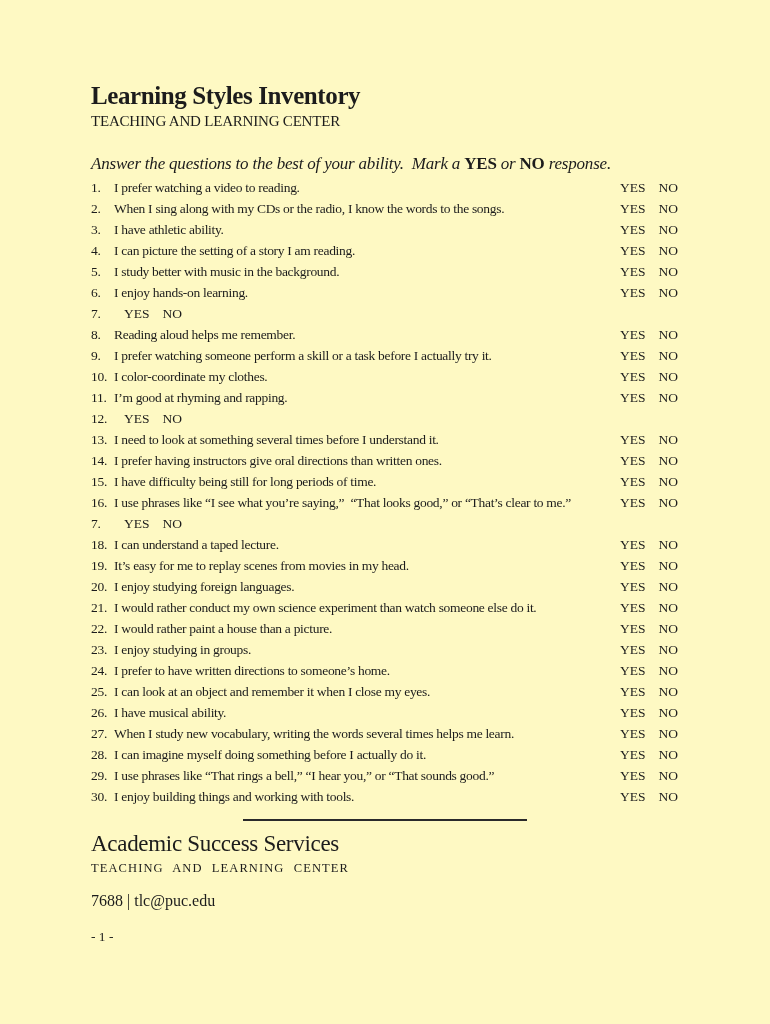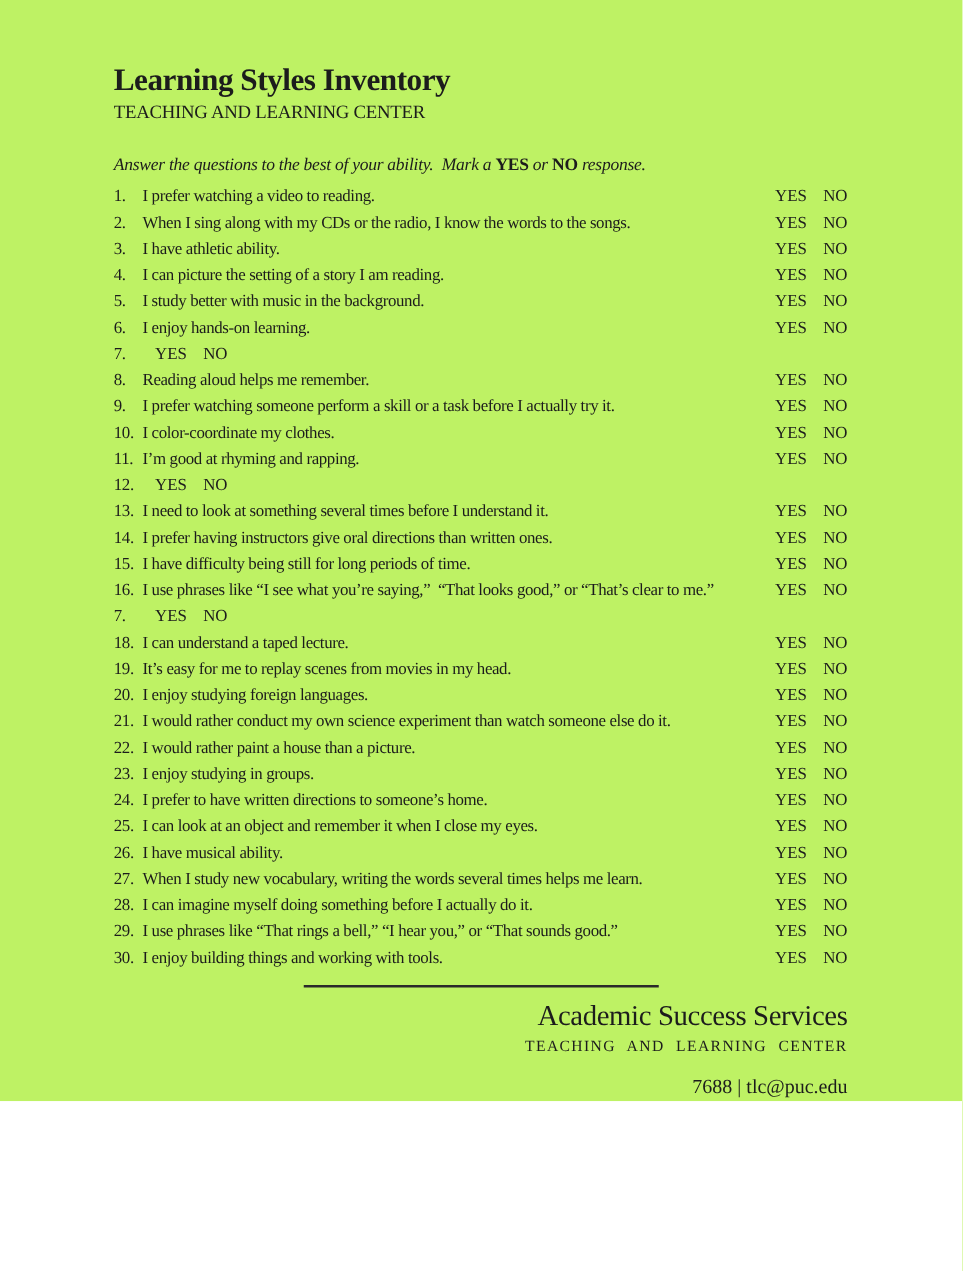--- a/index.html
+++ b/index.html
@@ -1,42 +1,42 @@
 <!DOCTYPE html>
 <html><head>
 <meta charset="utf-8">
 <style>
   html, body { margin: 0; padding: 0; background: #ffffff; }
   .page {
     position: relative;
     width: 770px;
-    height: 881px;
-    background: #bef264;
+    height: 1024px;
+    background: #fef9c3;
     color: #1c1c1c;
     font-family: "Liberation Serif", "DejaVu Serif", serif;
     overflow: hidden;
     box-sizing: border-box;
-    padding: 51px 92px 0 91px;
+    padding: 82px 92px 0 91px;
   }
   .title {
     margin: 0;
     font-size: 25px;
     line-height: 28px;
     font-weight: 700;
     letter-spacing: -0.4px;
   }
   .subtitle {
     margin: 2px 0 0 0;
     font-size: 15px;
     line-height: 18px;
     letter-spacing: -0.2px;
   }
   .instruction {
     margin: 25px 0 0 0;
-    font-size: 14px;
+    font-size: 17px;
     line-height: 18px;
     font-style: italic;
     letter-spacing: -0.2px;
     white-space: pre-wrap;
   }
   .instruction .opt-b { font-style: normal; font-weight: 700; }
   .q-list { margin-top: 4px; }
   .q-row {
     display: flex;
     align-items: baseline;
@@ -59,21 +59,21 @@
     margin-left: 10px;
     letter-spacing: 0;
   }
   .opt { cursor: pointer; }
   .sig-line {
     width: 284px;
     margin: 12px auto 0 auto;
     border-top: 2px solid #2a2a2a;
     height: 0;
   }
-  .footer { text-align: right; }
+  .footer { text-align: left; }
   .org {
     margin: 10px 0 0 0;
     font-size: 23px;
     line-height: 26px;
     letter-spacing: -0.3px;
     font-weight: 400;
   }
   .dept {
     margin: 3px 0 0 0;
     font-size: 12.5px;

